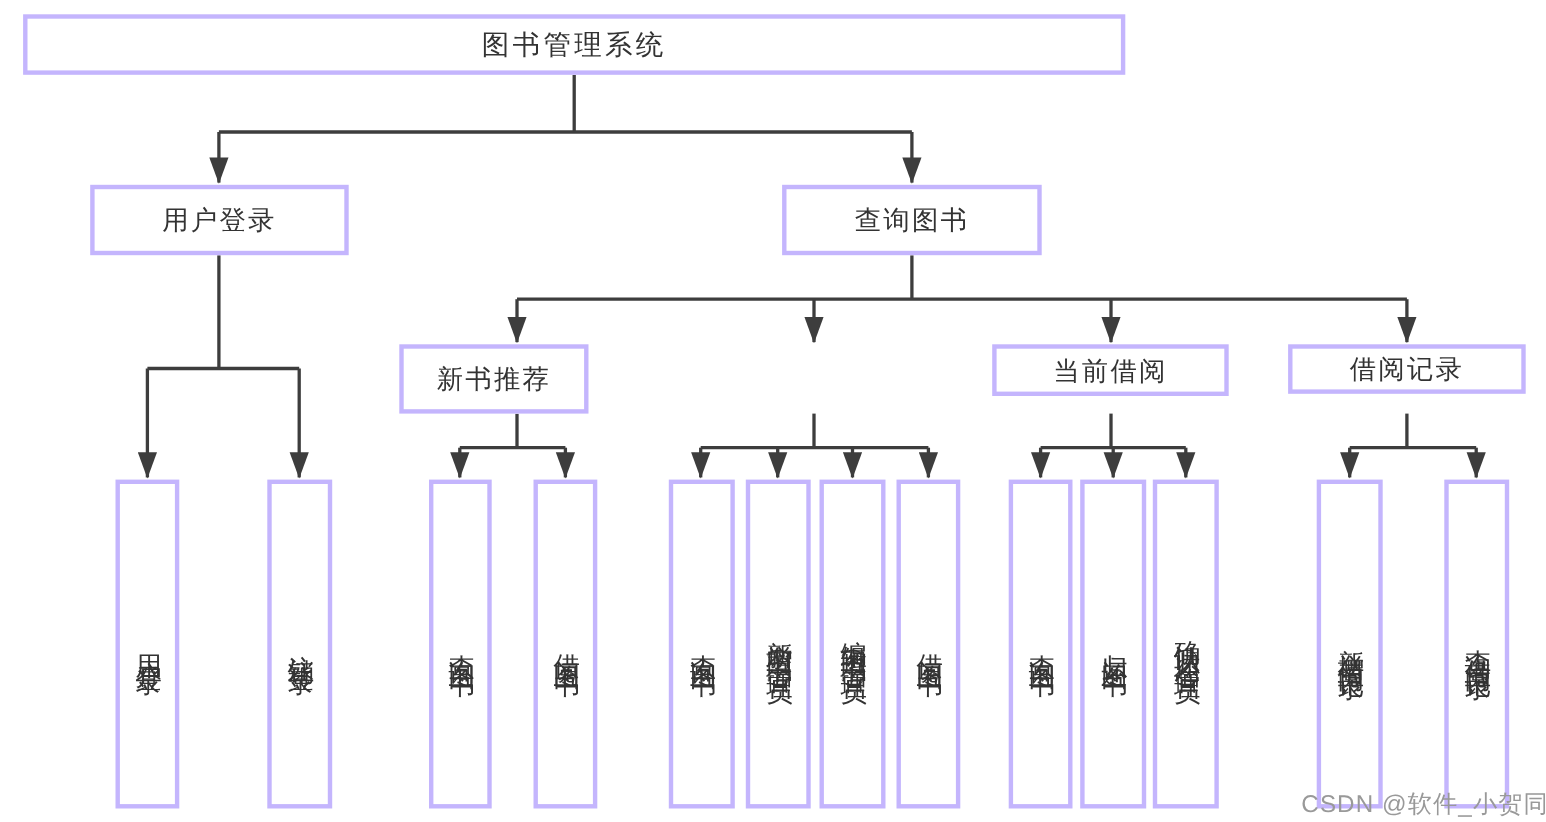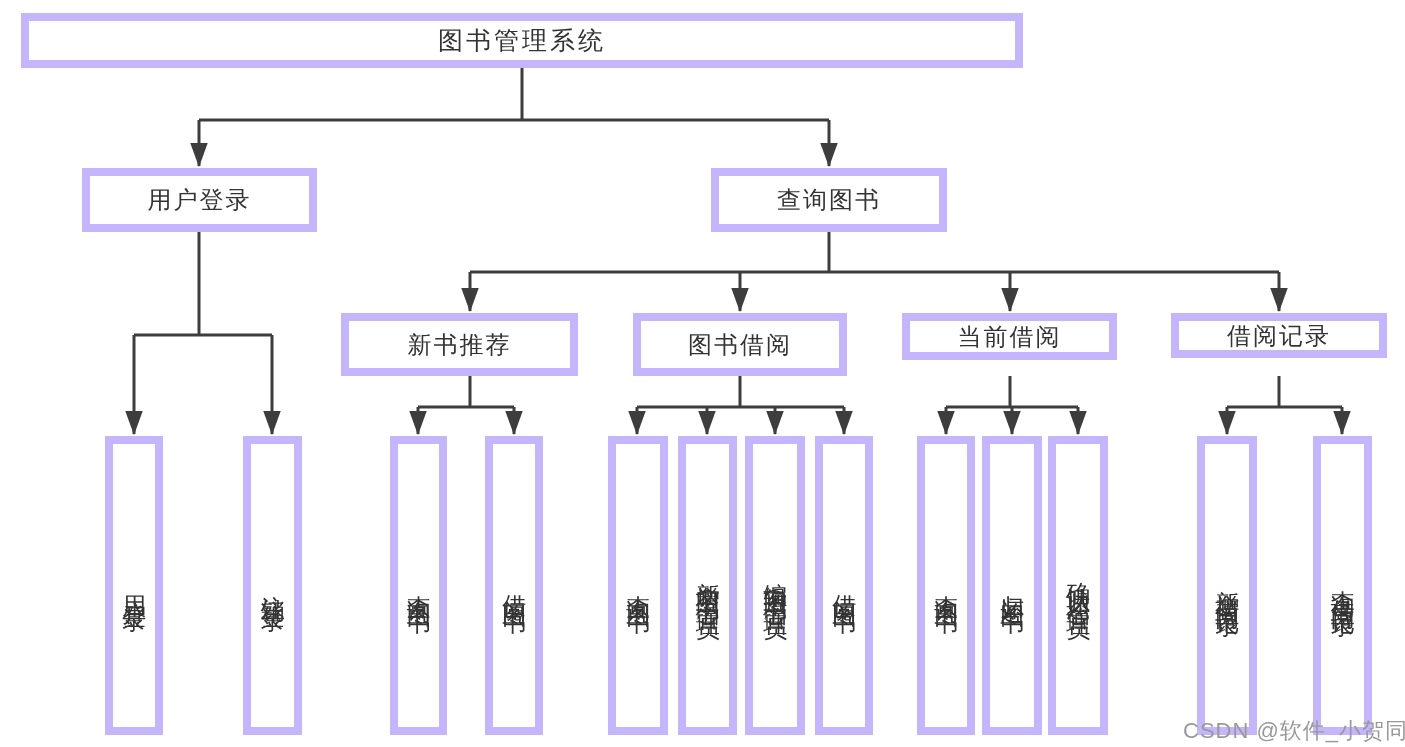--- a/index.html
+++ b/index.html
@@ -13,21 +13,21 @@
   }
   .connectors {
     position: absolute;
     left: 0; top: 0;
     width: 1405px; height: 747px;
     pointer-events: none;
   }
   .node {
     position: absolute;
     box-sizing: border-box;
-    border: 8px solid #c4b5fd;
+    border: 4px solid #c4b5fd;
     background: #ffffff;
     display: flex;
     align-items: center;
     justify-content: center;
     color: #333333;
   }
   .h-label { font-size: 24px; letter-spacing: 2px; white-space: nowrap; }
   .root-label { font-size: 25px; letter-spacing: 3px; }
   .leaf .v-label {
     writing-mode: vertical-rl;
@@ -107,25 +107,22 @@
     <span class="h-label root-label">图书管理系统</span>
   </div>
 
   <div class="node" style="left:82px; top:168px; width:235px; height:64px;">
     <span class="h-label">用户登录</span>
   </div>
   <div class="node" style="left:711px; top:168px; width:236px; height:64px;">
     <span class="h-label">查询图书</span>
   </div>
 
-  <div class="node" style="left:341px; top:313px; width:237px; height:63px;">
+  <div class="node" style="left:363px; top:313px; width:172px; height:63px;">
     <span class="h-label">新书推荐</span>
-  </div>
-  <div class="node" style="left:633px; top:313px; width:214px; height:63px;">
-    <span class="h-label">图书借阅</span>
   </div>
   <div class="node" style="left:902px; top:313px; width:215px; height:47px;">
     <span class="h-label">当前借阅</span>
   </div>
   <div class="node" style="left:1171px; top:313px; width:216px; height:45px;">
     <span class="h-label">借阅记录</span>
   </div>
 
   <div class="node leaf" style="left:105px; top:436px; width:58px; height:299px;">
     <span class="v-label">用户登录</span>

